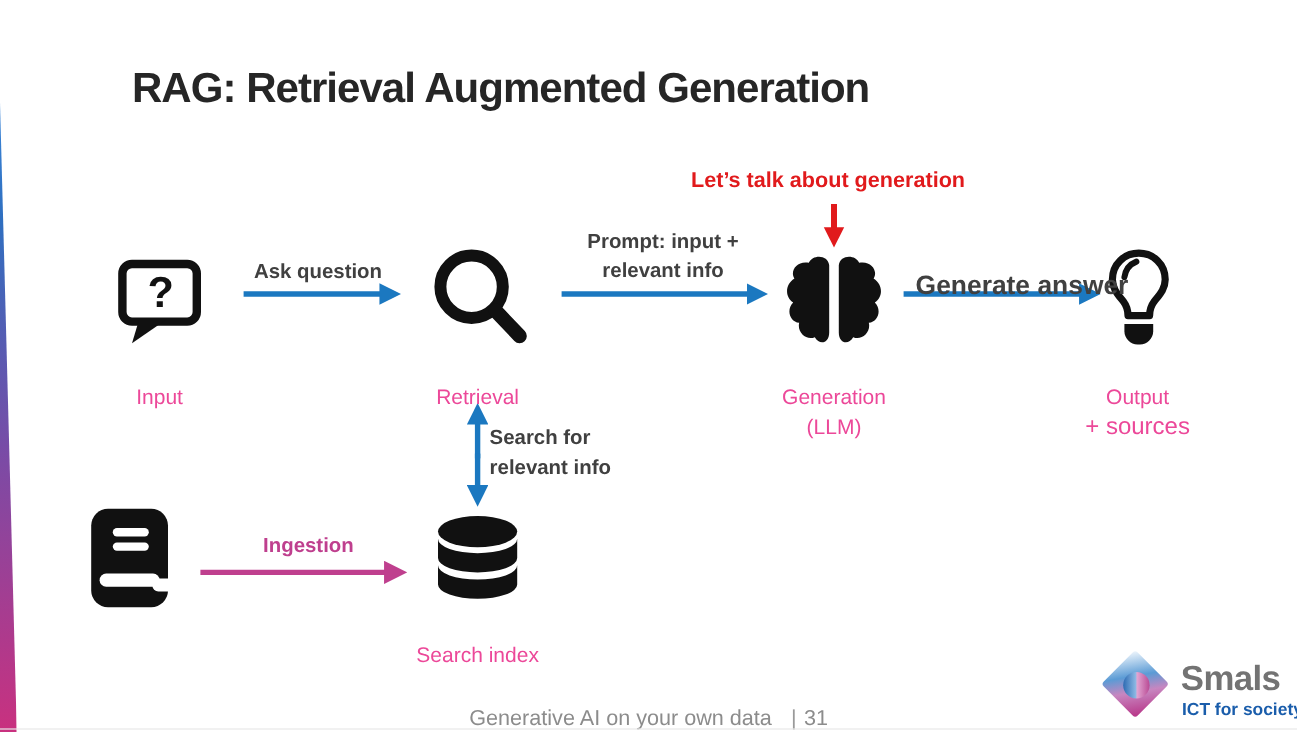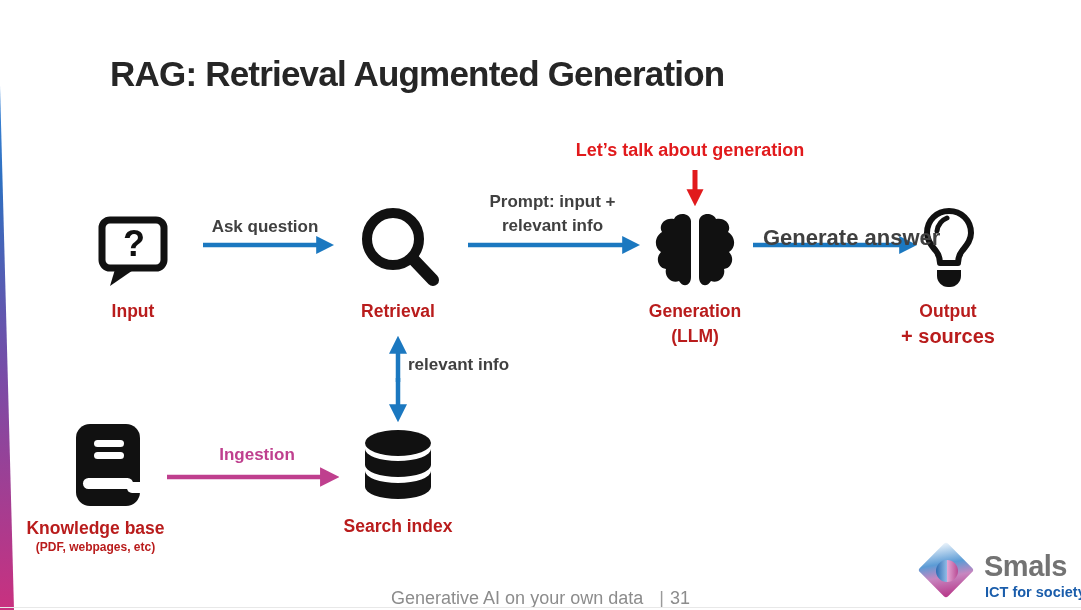--- a/index.html
+++ b/index.html
@@ -18,22 +18,22 @@
     position:absolute;left:110px;top:54px;width:760px;
     font-size:35px;font-weight:bold;color:#262626;letter-spacing:-0.8px;white-space:nowrap;
   }
   .annotation{
     position:absolute;left:540px;top:140px;width:300px;text-align:center;
     font-size:18px;font-weight:bold;color:#e11a1c;white-space:nowrap;
   }
   .arrows{position:absolute;left:0;top:0;width:1081px;height:610px;pointer-events:none;}
   .icon{position:absolute;}
   .node-label{
-    position:absolute;text-align:center;font-weight:bold;color:#b91c1c;
-    font-size:17.5px;line-height:25px;
+    position:absolute;text-align:center;font-weight:normal;color:#ec4899;
+    font-size:17.5px;line-height:25px;margin-top:20px;
   }
   .node-sub{font-size:12px;line-height:16px;}
   .edge-label{
     position:absolute;color:#404040;font-weight:600;font-size:17px;line-height:24px;
     text-align:center;white-space:nowrap;
   }
   .edge-label.magenta{color:#bf3f8e;font-weight:bold;}
   .edge-label.left{text-align:left;}
   .footer{
     position:absolute;left:0;top:588px;width:1081px;text-align:center;
@@ -155,41 +155,38 @@
 
   <div class="icon" style="left:70px;top:420px;width:76px;height:90px;">
     <svg width="76" height="90" viewBox="0 0 76 90">
       <rect x="6" y="4" width="64" height="82" rx="14" fill="#111"></rect>
       <rect x="24" y="20" width="30" height="7" rx="3.5" fill="#fff"></rect>
       <rect x="24" y="32" width="30" height="7" rx="3.5" fill="#fff"></rect>
       <rect x="13" y="58" width="50" height="11" rx="5.5" fill="#fff"></rect>
       <rect x="57" y="62" width="19" height="11" rx="5" fill="#fff"></rect>
     </svg>
   </div>
-  <div class="node-label" style="left:18px;top:518px;width:155px;line-height:21px;">
-    <div>Knowledge base</div>
-    <div class="node-sub">(PDF, webpages, etc)</div>
-  </div>
 
   <div class="icon" style="left:362px;top:429px;width:72px;height:74px;">
     <svg width="72" height="74" viewBox="0 0 72 74">
       <ellipse cx="36" cy="14" rx="33" ry="13" fill="#111"></ellipse>
       <path d="M3,20 a33,12 0 0 0 66,0 L69,36 a33,12 0 0 1 -66,0 Z" fill="#111"></path>
       <path d="M3,42 a33,12 0 0 0 66,0 L69,58 a33,12 0 0 1 -66,0 Z" fill="#111"></path>
     </svg>
   </div>
   <div class="node-label" style="left:343px;top:514px;width:110px;">Search index</div>
 
   <div class="edge-label" style="left:200px;top:215px;width:130px;">Ask question</div>
   <div class="edge-label" style="left:460px;top:190px;width:185px;">
     <div>Prompt: input +</div>
     <div>relevant info</div>
   </div>
   <div class="edge-label" style="left:763px;top:226px;width:140px;font-size:22px;">Generate answer</div>
   <div class="edge-label left" style="left:408px;top:352px;width:130px;line-height:25px;">
+    <div>Search for</div>
     <div>relevant info</div>
   </div>
   <div class="edge-label magenta" style="left:197px;top:443px;width:120px;">Ingestion</div>
 
   <div class="footer">
     <span>Generative AI on your own data</span><span class="sep">|</span><span>31</span>
   </div>
   <div class="baseline"></div>
 
   <div class="logo">

